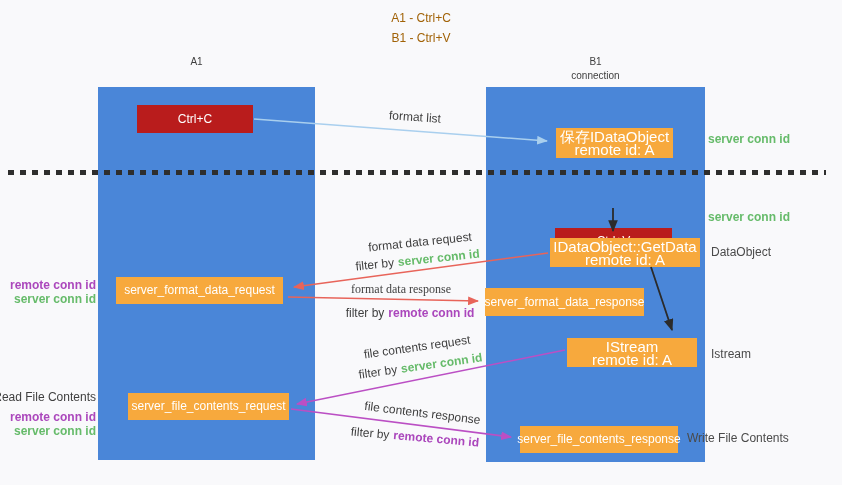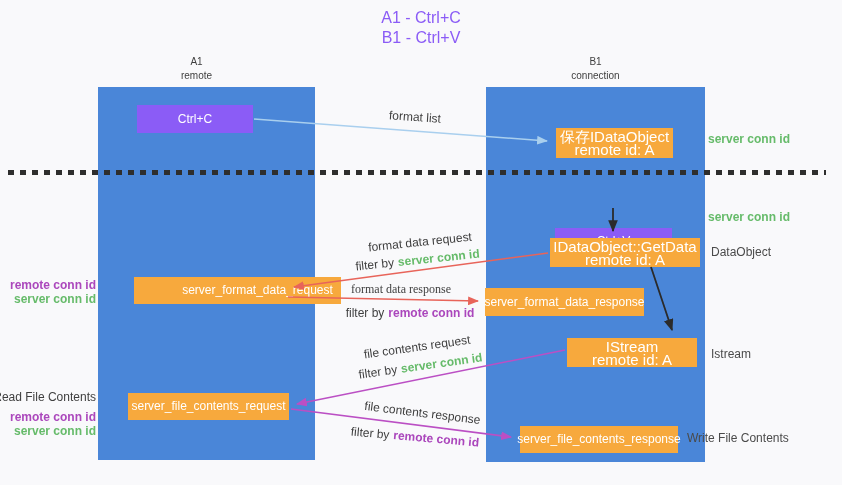--- a/index.html
+++ b/index.html
@@ -1,24 +1,24 @@
 <!DOCTYPE html>
 <html><head>
 <meta charset="utf-8">
 <style>
   html,body{margin:0;padding:0;background:#f9f9fb;font-family:"Liberation Sans",sans-serif;}
   .canvas{position:relative;width:842px;height:485px;background:#f9f9fb;overflow:hidden;color:#3f3f3f;}
-  .title{position:absolute;left:0;top:8px;width:842px;text-align:center;font-size:16px;line-height:20px;color:#8b5cf6;}
+  .title{position:absolute;left:0;top:8px;width:842px;text-align:center;font-size:12px;line-height:20px;color:#a16207;}
   .col-header{position:absolute;text-align:center;font-size:10px;line-height:14px;color:#3f3f3f;}
   .col{position:absolute;background:#4a86d8;}
   .dotted{position:absolute;left:8px;top:170px;width:818px;height:5px;
           background:repeating-linear-gradient(to right,#2e2e2e 0 6px,transparent 6px 12px);}
   .node{position:absolute;display:flex;flex-direction:column;align-items:center;justify-content:center;
         color:#fff;font-size:12px;line-height:13px;text-align:center;}
-  .green{background:#8b5cf6;}
+  .green{background:#b91c1c;}
   .orange{background:#f7a93d;}
   .node .l2{font-size:15px;}
   .mid-label{position:absolute;font-size:12px;color:#3f3f3f;white-space:nowrap;text-align:center;}
   .pre{margin-right:4px;}
   .g{color:#66bb6a;font-weight:bold;}
   .p{color:#ab47bc;font-weight:bold;}
   .side{position:absolute;font-size:12px;white-space:nowrap;}
   .side.plain{color:#4a4a4a;}
   .left-stack{position:absolute;width:116px;text-align:right;font-size:12px;line-height:14px;white-space:nowrap;}
   svg.arrows{position:absolute;left:0;top:0;pointer-events:none;}
@@ -28,21 +28,20 @@
 
 <div class="canvas">
 
   <div class="title">
     <div>A1 - Ctrl+C</div>
     <div>B1 - Ctrl+V</div>
   </div>
 
   <div class="col-header" style="left:88px;top:55px;width:217px;">
     <div>A1</div>
-    <div>remote</div>
   </div>
   <div class="col-header" style="left:486px;top:55px;width:219px;">
     <div>B1</div>
     <div>connection</div>
   </div>
 
   <div class="col" style="left:98px;top:87px;width:217px;height:373px;"></div>
   <div class="col" style="left:486px;top:87px;width:219px;height:375px;"></div>
 
   <div class="dotted"></div>
@@ -54,21 +53,21 @@
     <div class="l2">保存IDataObject</div>
     <div class="l2">remote id: A</div>
   </div>
   <div class="node green" style="left:555px;top:180px;width:117px;height:27px;margin-top:48px;">
     <div>Ctrl+V</div>
   </div>
   <div class="node orange" style="left:550px;top:238px;width:150px;height:29px;">
     <div class="l2">IDataObject::GetData</div>
     <div class="l2">remote id: A</div>
   </div>
-  <div class="node orange" style="left:134px;top:277px;width:167px;height:27px;padding-left:40px;">
+  <div class="node orange" style="left:116px;top:277px;width:167px;height:27px;">
     <div>server_format_data_request</div>
   </div>
   <div class="node orange" style="left:485px;top:288px;width:159px;height:28px;">
     <div>server_format_data_response</div>
   </div>
   <div class="node orange" style="left:567px;top:338px;width:130px;height:29px;">
     <div class="l2">IStream</div>
     <div class="l2">remote id: A</div>
   </div>
   <div class="node orange" style="left:520px;top:426px;width:158px;height:27px;">

